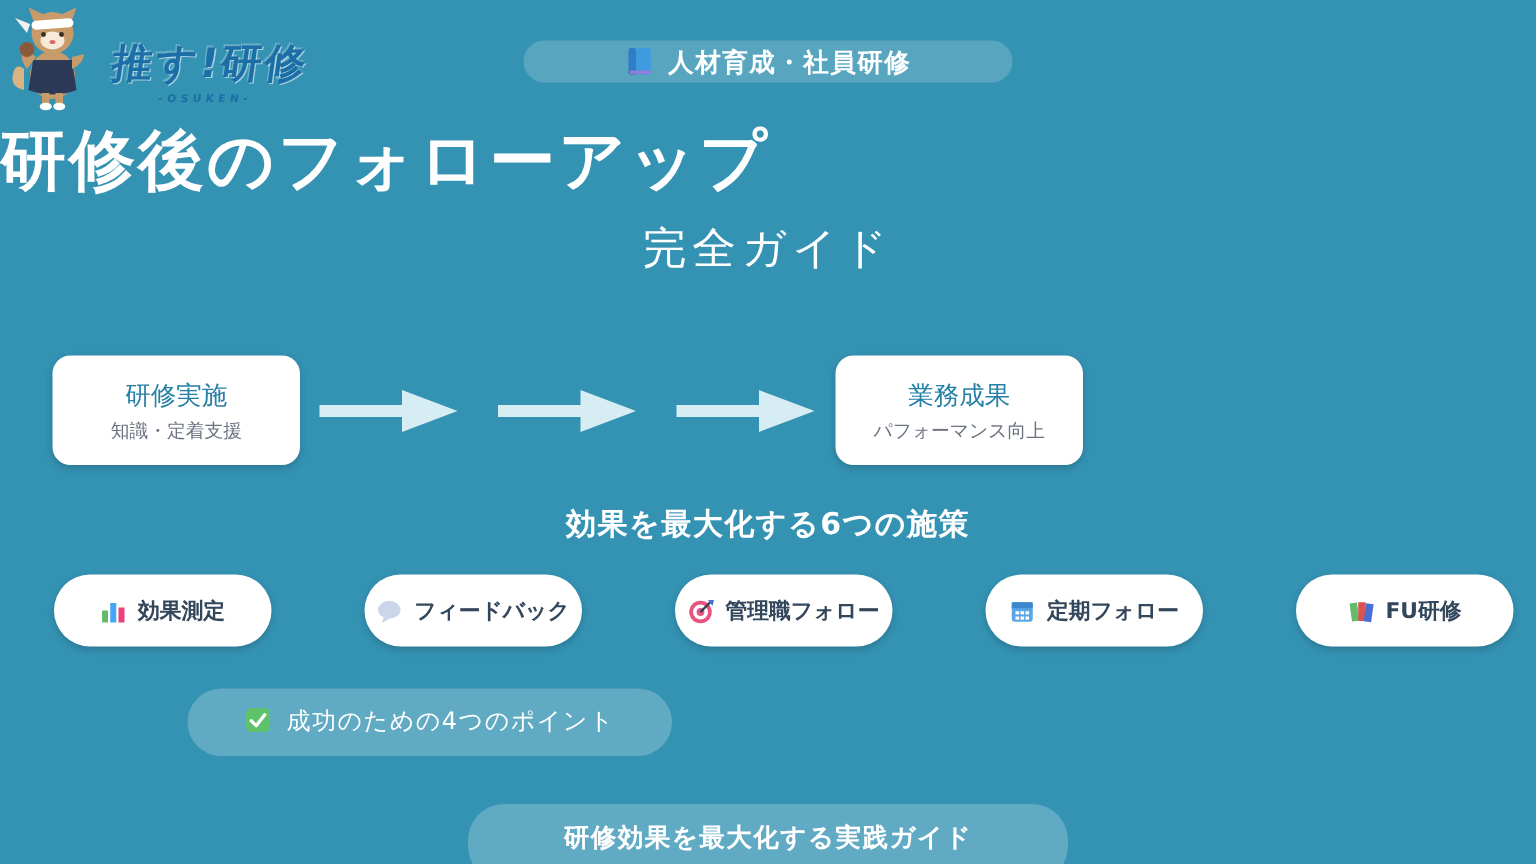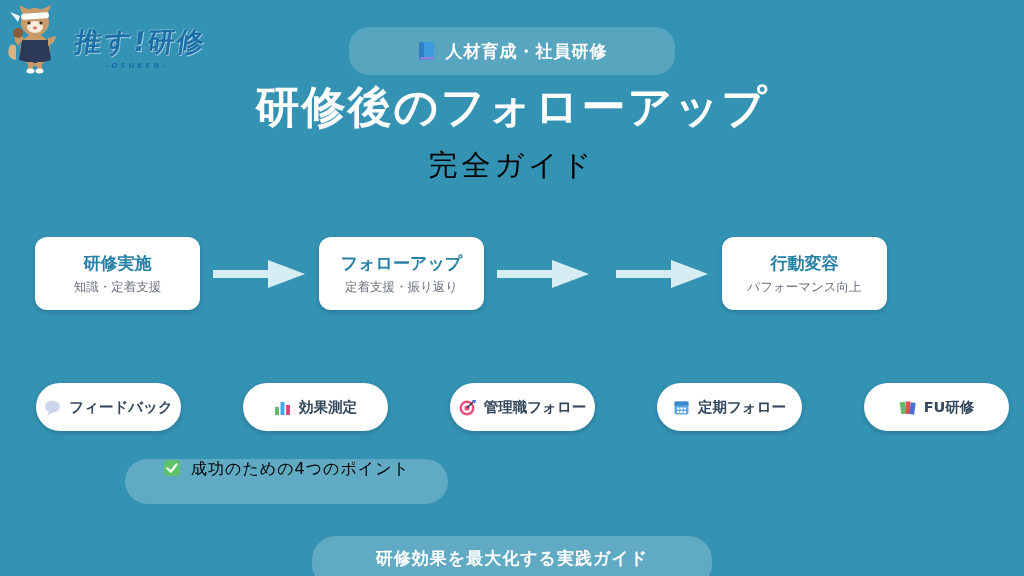--- a/index.html
+++ b/index.html
@@ -10,42 +10,42 @@
   }
   
   .logo{position:absolute;left:4px;top:2px;display:flex;align-items:flex-start;cursor:pointer;}
   .logo-text{margin-left:8px;margin-top:22px;transform:skewX(-8deg);}
   .brand{font-size:27px;font-weight:900;color:#1b6ea6;letter-spacing:2px;
          text-shadow:1px 1px 0 rgba(255,255,255,.55), -1px -1px 0 rgba(255,255,255,.25);}
   .brand-sub{font-size:7px;font-weight:700;color:#1b6ea6;letter-spacing:3px;text-align:center;margin-top:2px;}
   
   .badge{
     position:absolute;top:27px;left:50%;transform:translateX(-50%);
-    width:326px;height:48px;box-sizing:border-box;
+    width:326px;height:28px;box-sizing:border-box;
     background:rgba(255,255,255,.18);border-radius:20px;
     display:flex;align-items:center;justify-content:center;gap:10px;
     color:#fff;font-size:17px;font-weight:700;letter-spacing:1px;
   }
   
   .title{
-    position:absolute;top:78px;left:0;width:100%;text-align:center;
+    position:absolute;top:78px;left:0;width:100%;
     font-size:44px;font-weight:800;color:#fff;letter-spacing:2px;margin:0;
   }
   .subtitle{
     position:absolute;top:146px;left:0;width:100%;text-align:center;
-    font-size:29px;font-weight:400;color:#000000;letter-spacing:4px;
+    font-size:29px;font-weight:400;color:#ffffff;letter-spacing:4px;
   }
   
   .flow{position:absolute;left:35px;top:237px;display:flex;align-items:center;}
   .step{
     width:165px;height:73px;flex:0 0 auto;box-sizing:border-box;
     background:#fff;border-radius:12px;box-shadow:0 2px 5px rgba(0,0,0,.18);
     display:flex;flex-direction:column;align-items:center;justify-content:center;gap:4px;
   }
-  .step-title{font-size:17px;font-weight:700;color:#2680a5;}
+  .step-title{font-size:17px;font-weight:400;color:#2680a5;}
   .step-sub{font-size:12.5px;color:#6b7280;}
   .arrow-wrap{width:119px;flex:0 0 auto;display:flex;align-items:center;justify-content:center;}
   
   .section-heading{
     position:absolute;top:336px;left:0;width:100%;text-align:center;
     font-size:20px;font-weight:700;color:#fff;letter-spacing:1px;
   }
   .pills{
     position:absolute;left:36px;top:383px;width:973px;
     display:flex;justify-content:space-between;
@@ -54,22 +54,22 @@
     width:145px;height:48px;box-sizing:border-box;flex:0 0 auto;
     background:#fff;border-radius:24px;box-shadow:0 2px 5px rgba(0,0,0,.18);
     display:flex;align-items:center;justify-content:center;gap:8px;
     font-size:14.5px;font-weight:700;color:#33475c;cursor:pointer;
   }
   .pill .icon, .badge .icon{display:inline-flex;align-items:center;}
   
   .wide-pill{
     position:absolute;top:459px;height:45px;box-sizing:border-box;
     background:rgba(255,255,255,.22);border-radius:23px;
-    display:flex;align-items:flex-start;justify-content:center;gap:10px;
-    color:#000000;font-size:16px;font-weight:500;letter-spacing:1px;cursor:pointer;
+    display:flex;align-items:center;justify-content:center;gap:10px;
+    color:#ffffff;font-size:16px;font-weight:500;letter-spacing:1px;cursor:pointer;
   }
   .wide-pill.left{left:125px;width:323px;}
   .wide-pill.right{left:487px;width:328px;}
   
   .cta{
     position:absolute;left:312px;top:536px;width:400px;height:52px;box-sizing:border-box;
     background:rgba(255,255,255,.22);border-radius:24px;
     display:flex;align-items:flex-start;justify-content:center;padding-top:11px;
     color:#fff;font-size:17px;font-weight:700;letter-spacing:1px;cursor:pointer;
   }
@@ -125,62 +125,59 @@
     <div class="step">
       <div class="step-title">研修実施</div>
       <div class="step-sub">知識・定着支援</div>
     </div>
     <div class="arrow-wrap">
       <svg width="97" height="36" viewBox="0 0 97 36">
         <rect x="2" y="14" width="58" height="8" fill="#d6edf4"></rect>
         <polygon points="57,4 94,18 57,32" fill="#d6edf4"></polygon>
       </svg>
     </div>
-    <div class="step">
-      <div class="step-title">フォローアップ</div>
-      <div class="step-sub">定着支援・振り返り</div>
-    </div>
     <div class="arrow-wrap">
       <svg width="97" height="36" viewBox="0 0 97 36">
         <rect x="2" y="14" width="58" height="8" fill="#d6edf4"></rect>
         <polygon points="57,4 94,18 57,32" fill="#d6edf4"></polygon>
       </svg>
     </div>
     <div class="arrow-wrap">
       <svg width="97" height="36" viewBox="0 0 97 36">
         <rect x="2" y="14" width="58" height="8" fill="#d6edf4"></rect>
         <polygon points="57,4 94,18 57,32" fill="#d6edf4"></polygon>
       </svg>
     </div>
     <div class="step">
-      <div class="step-title">行動変容</div>
+      <div class="step-title">業務成果</div>
       <div class="step-sub">パフォーマンス向上</div>
     </div>
   </div>
 
+  <div class="section-heading">効果を最大化する6つの施策</div>
 
   <div class="pills">
-    <div class="pill">
-      <span class="icon">
-        <svg width="17" height="17" viewBox="0 0 17 17">
-          <ellipse cx="8.5" cy="7.5" rx="7.5" ry="6" fill="#ccd6ea"></ellipse>
-          <polygon points="5,12 3.5,16.5 10,12.5" fill="#ccd6ea"></polygon>
-        </svg>
-      </span>
-      <span>フィードバック</span>
-    </div>
     <div class="pill">
       <span class="icon">
         <svg width="17" height="17" viewBox="0 0 17 17">
           <rect x="1" y="8" width="4" height="8" fill="#66bb6a"></rect>
           <rect x="6.5" y="3" width="4" height="13" fill="#42a5f5"></rect>
           <rect x="12" y="6" width="4" height="10" fill="#ec407a"></rect>
         </svg>
       </span>
       <span>効果測定</span>
+    </div>
+    <div class="pill">
+      <span class="icon">
+        <svg width="17" height="17" viewBox="0 0 17 17">
+          <ellipse cx="8.5" cy="7.5" rx="7.5" ry="6" fill="#ccd6ea"></ellipse>
+          <polygon points="5,12 3.5,16.5 10,12.5" fill="#ccd6ea"></polygon>
+        </svg>
+      </span>
+      <span>フィードバック</span>
     </div>
     <div class="pill">
       <span class="icon">
         <svg width="17" height="17" viewBox="0 0 17 17">
           <circle cx="8" cy="9" r="7.5" fill="#e8547e"></circle>
           <circle cx="8" cy="9" r="5" fill="#ffffff"></circle>
           <circle cx="8" cy="9" r="2.6" fill="#e8547e"></circle>
           <line x1="8" y1="9" x2="14.5" y2="2.5" stroke="#2c3a58" stroke-width="1.5"></line>
           <polygon points="13,1 17,1 16,5" fill="#4a6fd4"></polygon>
         </svg>

